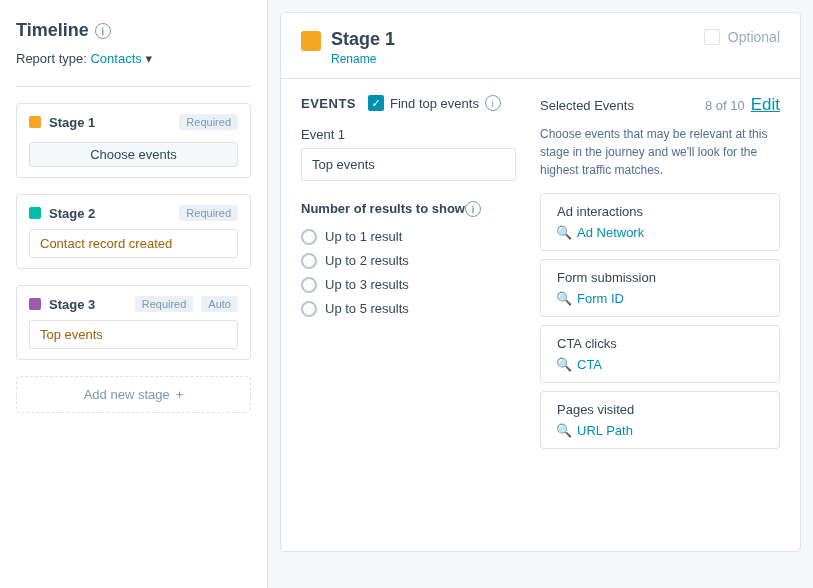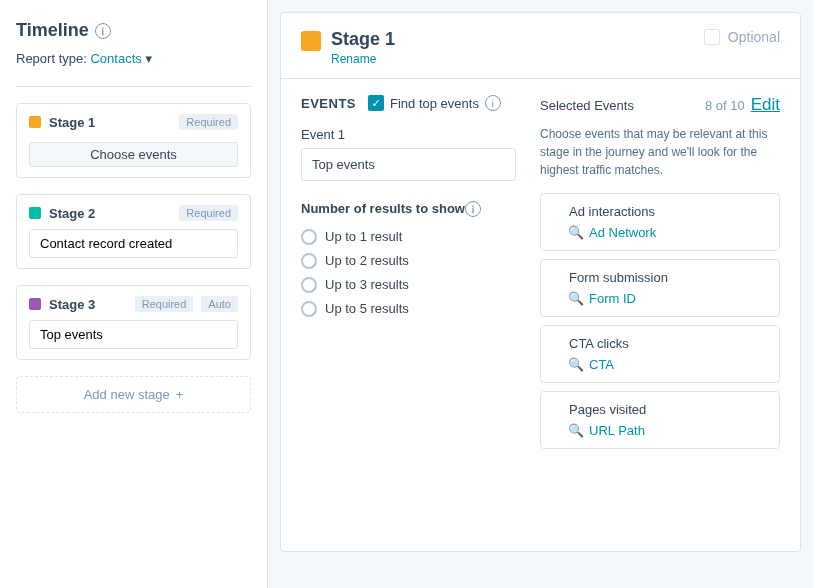--- a/index.html
+++ b/index.html
@@ -15,21 +15,21 @@
 
     .stage-card { border: 1px solid #dde3e8; border-radius: 4px; padding: 10px 12px; margin-bottom: 16px; background: #fff; }
     .stage-card-header { display: flex; align-items: center; justify-content: space-between; margin-bottom: 8px; }
     .stage-label { display: flex; align-items: center; gap: 8px; font-weight: 600; font-size: 13px; color: #33475b; }
     .stage-dot { width: 12px; height: 12px; border-radius: 2px; flex-shrink: 0; }
     .stage-dot.orange { background: #f5a623; }
     .stage-dot.teal { background: #00bda5; }
     .stage-dot.purple { background: #9b59b6; }
     .badge { font-size: 11px; padding: 2px 7px; border-radius: 3px; background: #eaf0f6; color: #7c98b6; font-weight: 500; }
     .badge.auto { background: #eaf0f6; color: #7c98b6; margin-left: 4px; }
-    .stage-value { font-size: 13px; color: #000000; border: 1px solid #dde3e8; border-radius: 3px; padding: 6px 10px; background: #fff; }
+    .stage-value { font-size: 13px; color: #a16207; border: 1px solid #dde3e8; border-radius: 3px; padding: 6px 10px; background: #fff; }
     .choose-events-btn { width: 100%; padding: 4px; border: 1px solid #dde3e8; border-radius: 3px; background: #f5f8fa; color: #33475b; font-size: 13px; cursor: pointer; text-align: center; margin-top: 4px; }
     .add-stage-btn { width: 100%; padding: 10px; border: 1px dashed #dde3e8; border-radius: 4px; background: #fff; color: #7c98b6; font-size: 13px; cursor: pointer; text-align: center; margin-top: 4px; display: flex; align-items: center; justify-content: center; gap: 6px; }
 
     
     .main { flex: 1; background: #f5f8fa; overflow-y: auto; padding: 0; }
     .main-inner { background: #fff; margin: 12px; border-radius: 4px; border: 1px solid #dde3e8; min-height: 540px; }
 
     
     .stage-header { display: flex; align-items: flex-start; justify-content: space-between; padding: 16px 20px 12px; border-bottom: 1px solid #dde3e8; }
     .stage-header-left { display: flex; align-items: flex-start; gap: 10px; }
@@ -62,21 +62,21 @@
 
     
     .selected-events-header { display: flex; align-items: center; justify-content: space-between; margin-bottom: 10px; }
     .selected-events-title { font-size: 13px; color: #33475b; font-weight: 400; }
     .selected-count { display: flex; align-items: center; gap: 6px; }
     .count-text { font-size: 13px; font-weight: 700; color: #33475b; }
     .count-text span { color: #7c98b6; font-weight: 400; }
     .edit-link { font-size: 17px; color: #0091ae; cursor: pointer; font-weight: 500; }
     .selected-events-desc { font-size: 12px; color: #516f90; line-height: 1.5; margin-bottom: 14px; }
 
-    .event-item { border: 1px solid #dde3e8; border-radius: 4px; padding: 10px 28px; margin-bottom: 8px; background: #fff; }
+    .event-item { border: 1px solid #dde3e8; border-radius: 4px; padding: 10px 16px; margin-bottom: 8px; background: #fff; }
     .event-item-name { font-size: 13px; color: #33475b; font-weight: 400; margin-bottom: 6px; }
     .event-item-filter { display: flex; align-items: center; gap: 6px; font-size: 13px; color: #0091ae; font-weight: 500; cursor: pointer; }
     .search-icon-small { width: 14px; height: 14px; display: inline-flex; align-items: center; justify-content: center; color: #0091ae; }
   </style>
 </head>
 <body>
 
 <div class="sidebar">
   <div class="sidebar-title">
     <span>Timeline</span>

